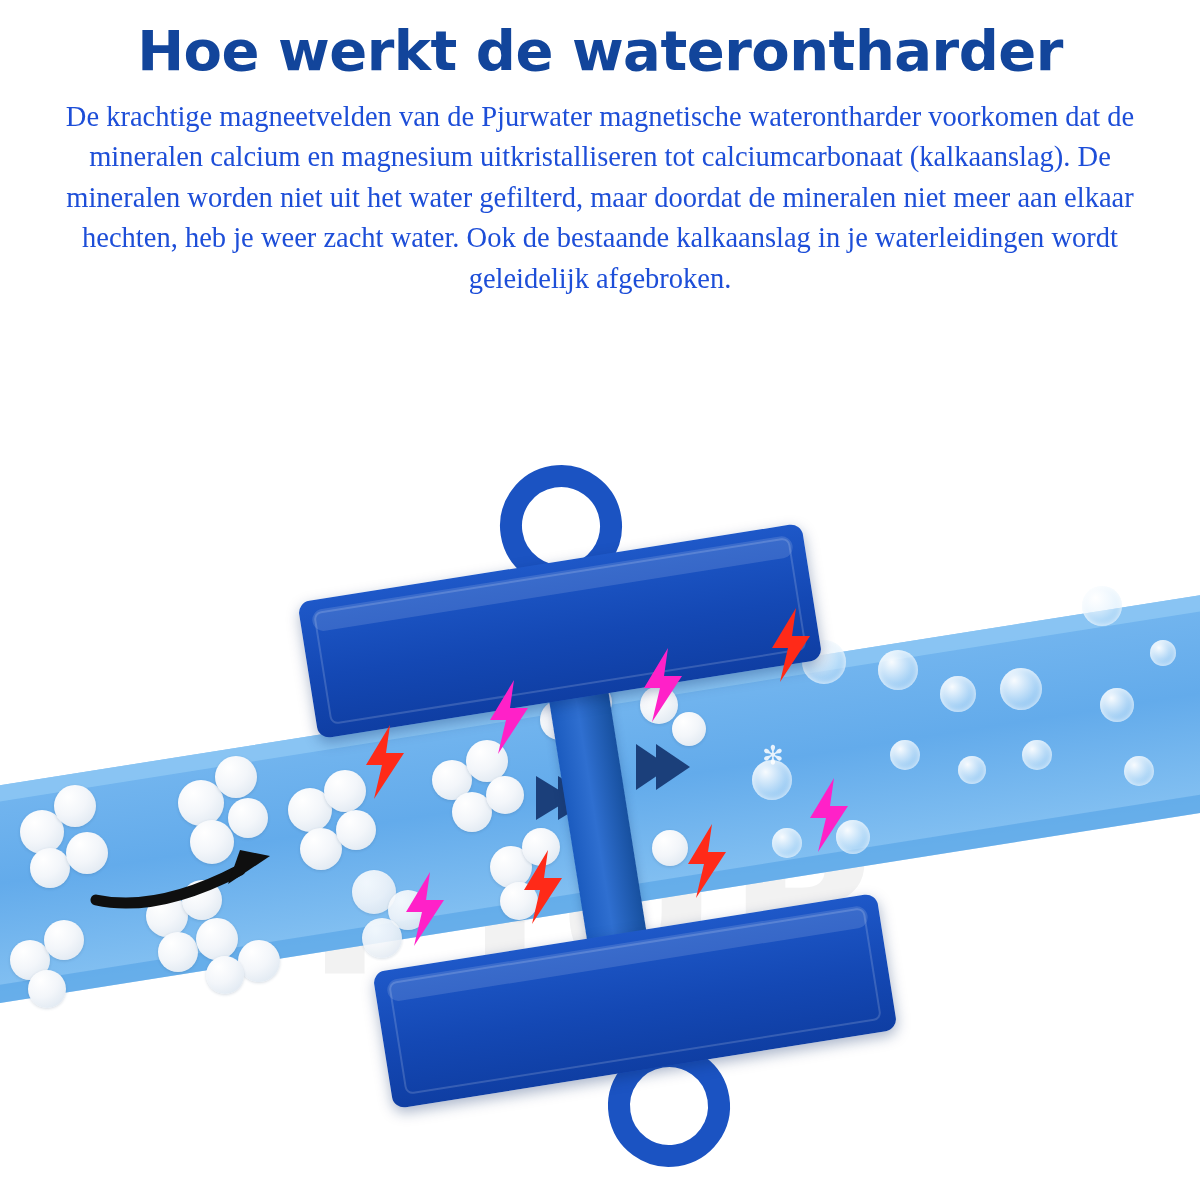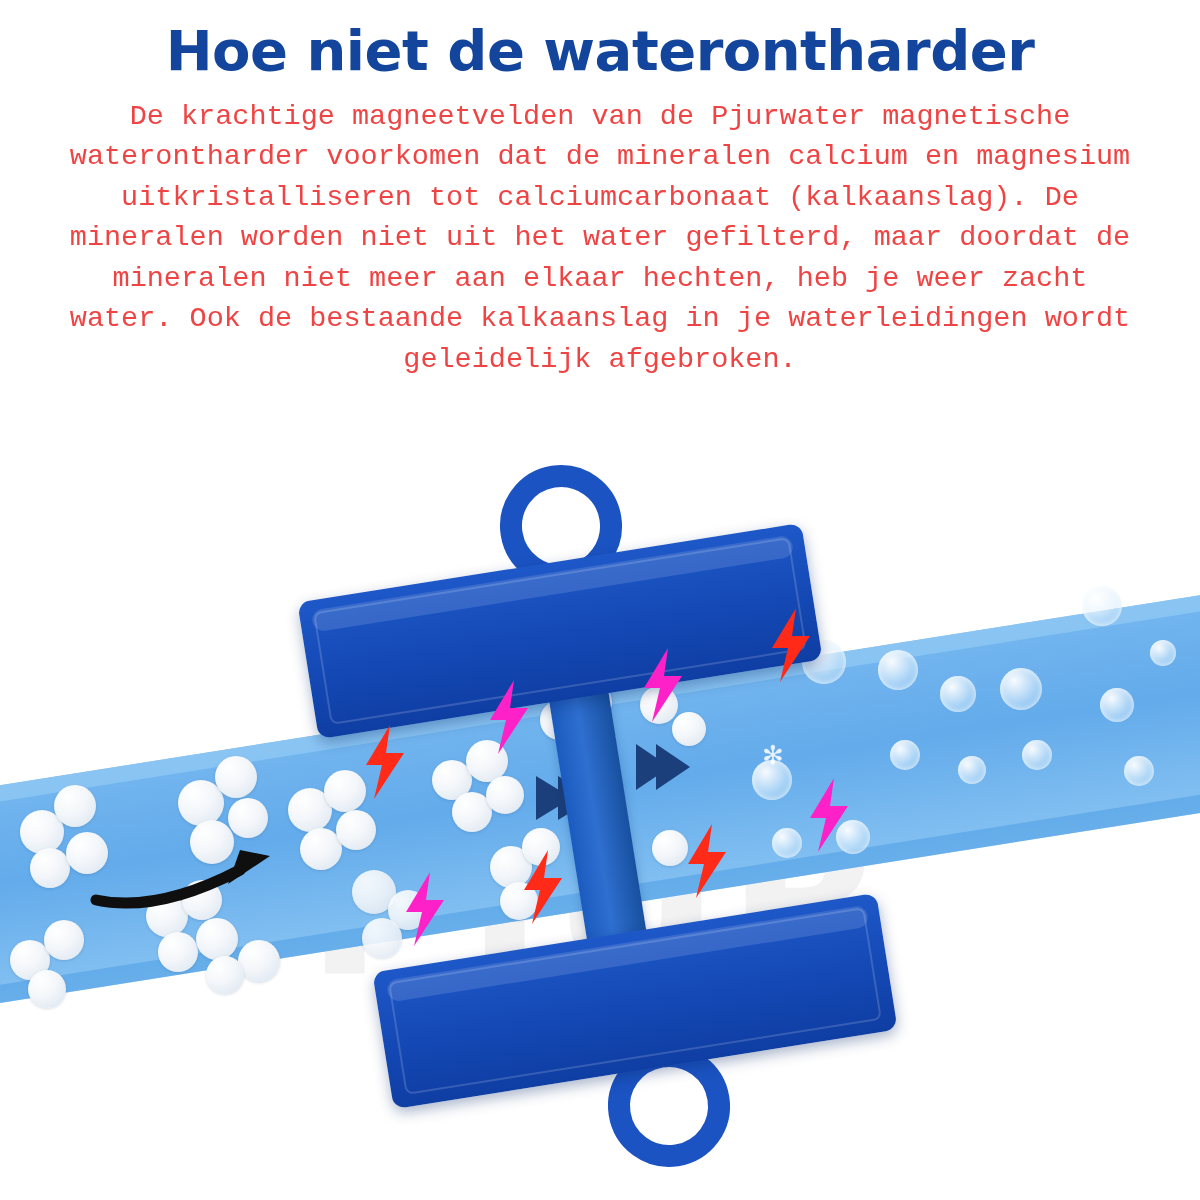--- a/index.html
+++ b/index.html
@@ -28,24 +28,24 @@
   .title {
     font-family: "DejaVu Sans", sans-serif;
     font-weight: bold;
     font-size: 56px;
     line-height: 1.05;
     color: #12459b;
     letter-spacing: -0.5px;
     margin: 0 0 6px 0;
   }
   .intro {
-    font-family: Liberation Mono, monospace;
+    font-family: Liberation Serif, serif;
     font-size: 28.5px;
     line-height: 1.42;
-    color: #ef4444;
+    color: #1d4ed8;
     margin: 16px auto;
     width: 1090px;
     text-align: center;
   }
 
   
   .stage {
     position: absolute;
     left: 0;
     top: 440px;
@@ -153,21 +153,21 @@
   
   .arrow { position: absolute; }
 
   
   .sparkle { position: absolute; color: #ffffff; font-size: 26px; opacity: .85; }
 </style>
 </head>
 <body>
 
 <div class="header">
-  <h1 class="title">Hoe niet de waterontharder</h1>
+  <h1 class="title">Hoe werkt de waterontharder</h1>
   <p class="intro">De krachtige magneetvelden van de Pjurwater magnetische waterontharder voorkomen dat de mineralen calcium en magnesium uitkristalliseren tot calciumcarbonaat (kalkaanslag). De mineralen worden niet uit het water gefilterd, maar doordat de mineralen niet meer aan elkaar hechten, heb je weer zacht water. Ook de bestaande kalkaanslag in je waterleidingen wordt geleidelijk afgebroken.</p>
 </div>
 
 <div class="stage">
 
   <div class="watermark">PJUR</div>
 
   <div class="pipe">
     <div class="pipe-top-edge"></div>
     <div class="pipe-bottom-edge"></div>

